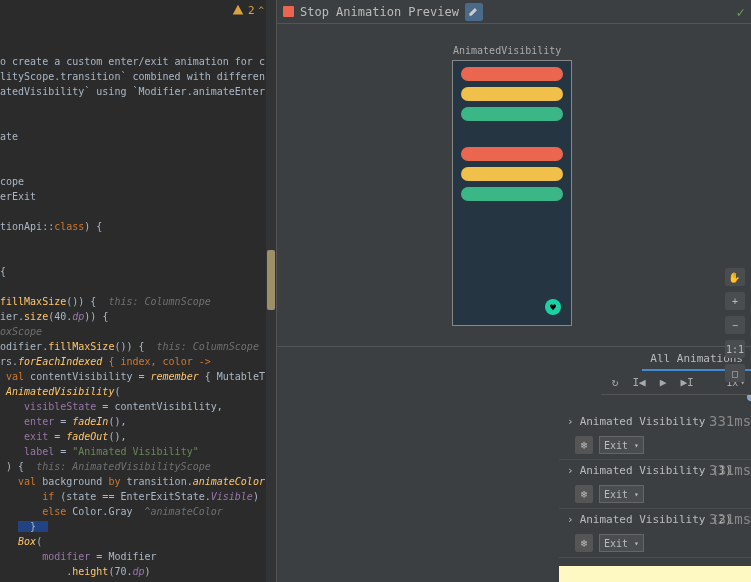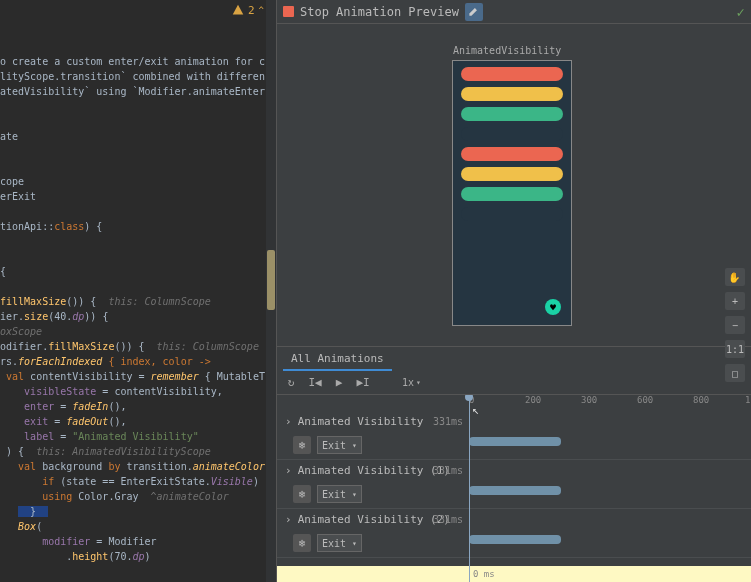--- a/index.html
+++ b/index.html
@@ -33,38 +33,38 @@
   .bar { height: 14px; margin: 6px 8px; border-radius: 8px; }
   .bar.r { background: #eb6651; }
   .bar.y { background: #f0c04a; }
   .bar.g { background: #3bb687; }
   .bar.d { background: #253541; height: 14px; }
   .fab { position: absolute; bottom: 10px; right: 10px; width: 16px; height: 16px; background: #1ad1a5; border-radius: 50%; display: flex; align-items: center; justify-content: center; color: #000; font-size: 10px; }
 
   .side-tools { position: absolute; right: 6px; top: 244px; display: flex; flex-direction: column; gap: 6px; }
   .side-tools .tool { width: 20px; height: 18px; background: #4a4d4f; display: flex; align-items: center; justify-content: center; color: #bbb; font-size: 10px; border-radius: 2px; }
 
-  .anim-panel { flex: 1; border-top: 1px solid #555; display: flex; flex-direction: column; }
+  .anim-panel { flex: 1; border-top: 1px solid #555; display: flex; flex-direction: column; align-items: flex-end; }
   .tab-strip { height: 24px; display: flex; align-items: flex-end; padding-left: 6px; }
   .tab { padding: 4px 8px; font-size: 11px; color: #bbb; border-bottom: 2px solid #3f8bd4; }
   .transport { height: 24px; display: flex; align-items: center; padding: 0 6px; gap: 8px; color: #aaa; border-bottom: 1px solid #555; }
   .tbtn { width: 16px; height: 16px; display: flex; align-items: center; justify-content: center; color: #aaa; }
   .speed { font-size: 10px; display: flex; align-items: center; margin-left: 23px; }
 
   .timeline-head { height: 16px; display: flex; position: relative; }
   .timeline-head .left-spacer { width: 192px; }
   .ticks { flex: 1; position: relative; color: #888; font-size: 9px; }
   .ticks span { position: absolute; top: 0; }
   .playhead { position: absolute; left: 192px; top: 0; width: 1px; height: 300px; background: #8aa6c1; z-index: 4; }
   .playhead::before { content: ""; position: absolute; left: -4px; top: -2px; width: 8px; height: 8px; background: #8aa6c1; border-radius: 50%; }
   .cursor { position: absolute; left: 195px; top: 8px; font-size: 12px; color: #ddd; z-index: 5; pointer-events:none; }
 
   .anim-row { position: relative; border-bottom: 1px solid #4a4d4f; }
   .row-header { height: 20px; display: flex; align-items: center; gap: 6px; padding-left: 8px; color: #bbb; font-size: 11px; }
-  .row-header .dur { position: absolute; left: 156px; color: #888; font-size: 10px; }
+  .row-header .dur { position: absolute; left: 150px; color: #888; font-size: 14px; }
   .row-controls { height: 28px; display: flex; align-items: center; gap: 6px; padding-left: 16px; }
   .freeze { width: 18px; height: 18px; background: #555; border-radius: 2px; display: flex; align-items: center; justify-content: center; color: #bbb; font-size: 11px; }
   .exit-select { height: 18px; background: #4a4d4f; border: 1px solid #666; color: #bbb; font-size: 10px; padding: 0 4px; display: flex; align-items: center; gap: 6px; }
   .exit-select .caret { font-size: 8px; }
   .row-bar { position: absolute; left: 192px; top: 26px; height: 9px; background: #7091a8; border-radius: 4px; }
 
   .footer { position: absolute; bottom: 0; left: 0; right: 0; height: 16px; display: flex; align-items: center; padding-left: 196px; color: #888; font-size: 9px; background: #fef9c3; }
 </style>
 </head>
 <body>
@@ -93,28 +93,29 @@
       <div><span>tionApi::</span><span class="c-kw">class</span><span>) {</span></div>
       <div style="height:30px"></div>
       <div> {</div>
       <div style="height:15px"></div>
       <div><span class="c-fn">fillMaxSize</span>()) {&nbsp;&nbsp;<span class="c-gray">this: ColumnScope</span></div>
       <div><span>ier.</span><span class="c-fn">size</span><span>(40.</span><span class="c-id">dp</span><span>)) {</span></div>
       <div><span class="c-gray">oxScope</span></div>
       <div><span>odifier.</span><span class="c-fn">fillMaxSize</span>()) {&nbsp;&nbsp;<span class="c-gray">this: ColumnScope</span></div>
       <div><span>rs.</span><span class="c-fn" style="font-style:italic">forEachIndexed</span><span class="c-kw"> { index, color -&gt;</span></div>
       <div>&nbsp;<span class="c-kw">val</span><span> contentVisibility = </span><span class="c-fn" style="font-style:italic">remember</span><span> { MutableTransitionS</span></div>
+      <div>&nbsp;<span class="c-fn" style="font-style:italic">AnimatedVisibility</span>(</div>
       <div>&nbsp;&nbsp;&nbsp;&nbsp;<span class="c-purple">visibleState</span><span> = contentVisibility,</span></div>
       <div>&nbsp;&nbsp;&nbsp;&nbsp;<span class="c-purple">enter</span> = <span class="c-fn" style="font-style:italic">fadeIn</span>(),</div>
       <div>&nbsp;&nbsp;&nbsp;&nbsp;<span class="c-purple">exit</span> = <span class="c-fn" style="font-style:italic">fadeOut</span>(),</div>
       <div>&nbsp;&nbsp;&nbsp;&nbsp;<span class="c-purple">label</span> = <span class="c-str">"Animated Visibility"</span></div>
       <div>&nbsp;) {&nbsp;&nbsp;<span class="c-gray">this: AnimatedVisibilityScope</span></div>
       <div>&nbsp;&nbsp;&nbsp;<span class="c-kw">val</span><span> background </span><span class="c-kw">by</span><span> transition.</span><span class="c-fn" style="font-style:italic">animateColor</span><span class="c-kw"> { state</span></div>
       <div>&nbsp;&nbsp;&nbsp;&nbsp;&nbsp;&nbsp;&nbsp;<span class="c-kw">if</span><span> (state == EnterExitState.</span><span class="c-id">Visible</span><span>) color</span></div>
-      <div>&nbsp;&nbsp;&nbsp;&nbsp;&nbsp;&nbsp;&nbsp;<span class="c-kw">using</span><span> Color.Gray</span>&nbsp;&nbsp;<span class="c-gray">^animateColor</span></div>
+      <div>&nbsp;&nbsp;&nbsp;&nbsp;&nbsp;&nbsp;&nbsp;<span class="c-kw">else</span><span> Color.Gray</span>&nbsp;&nbsp;<span class="c-gray">^animateColor</span></div>
       <div>&nbsp;&nbsp;&nbsp;<span class="sel-bg">&nbsp;&nbsp;}&nbsp;&nbsp;</span></div>
       <div>&nbsp;&nbsp;&nbsp;<span class="c-fn" style="font-style:italic">Box</span>(</div>
       <div>&nbsp;&nbsp;&nbsp;&nbsp;&nbsp;&nbsp;&nbsp;<span class="c-purple">modifier</span><span> = Modifier</span></div>
       <div>&nbsp;&nbsp;&nbsp;&nbsp;&nbsp;&nbsp;&nbsp;&nbsp;&nbsp;&nbsp;&nbsp;.<span class="c-fn">height</span><span>(70.</span><span class="c-id">dp</span>)</div>
     </div>
     <div class="scrollbar">
       <div class="thumb" style="top:250px;height:60px;background:#9b9067"></div>
     </div>
   </div>
 

